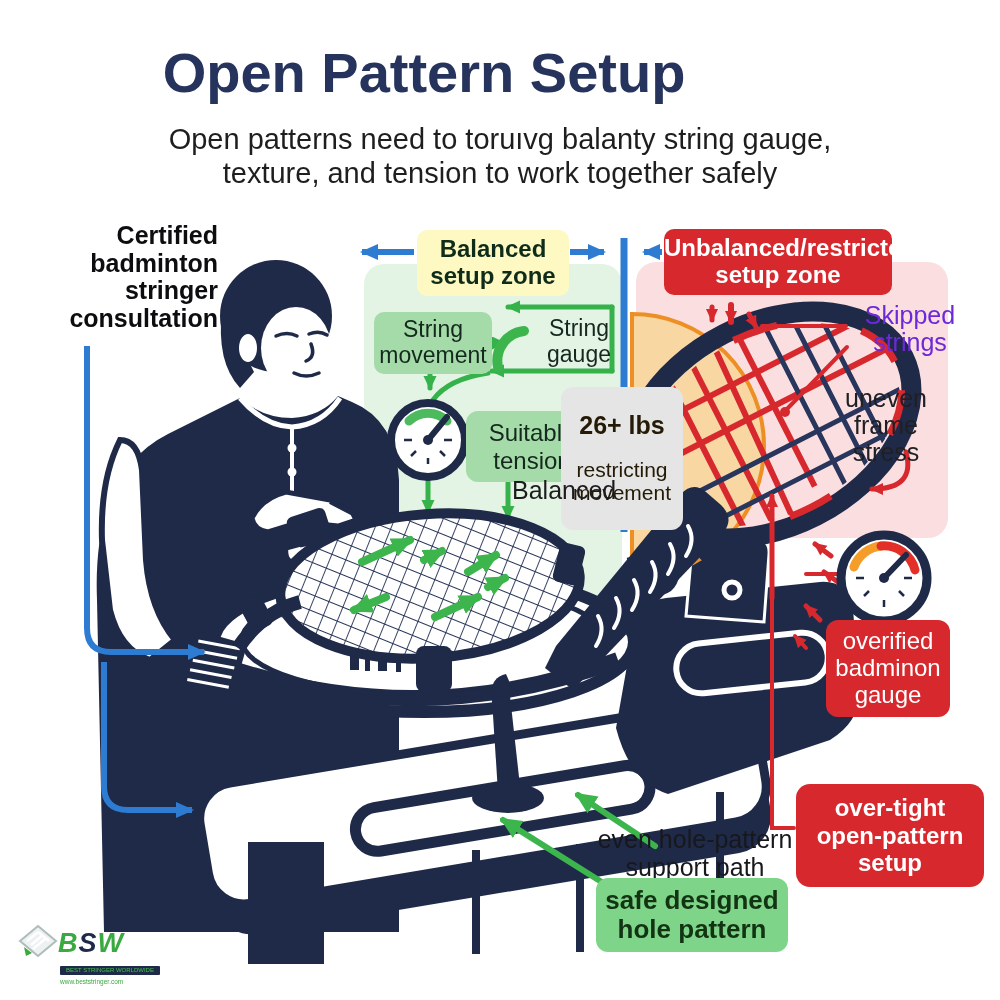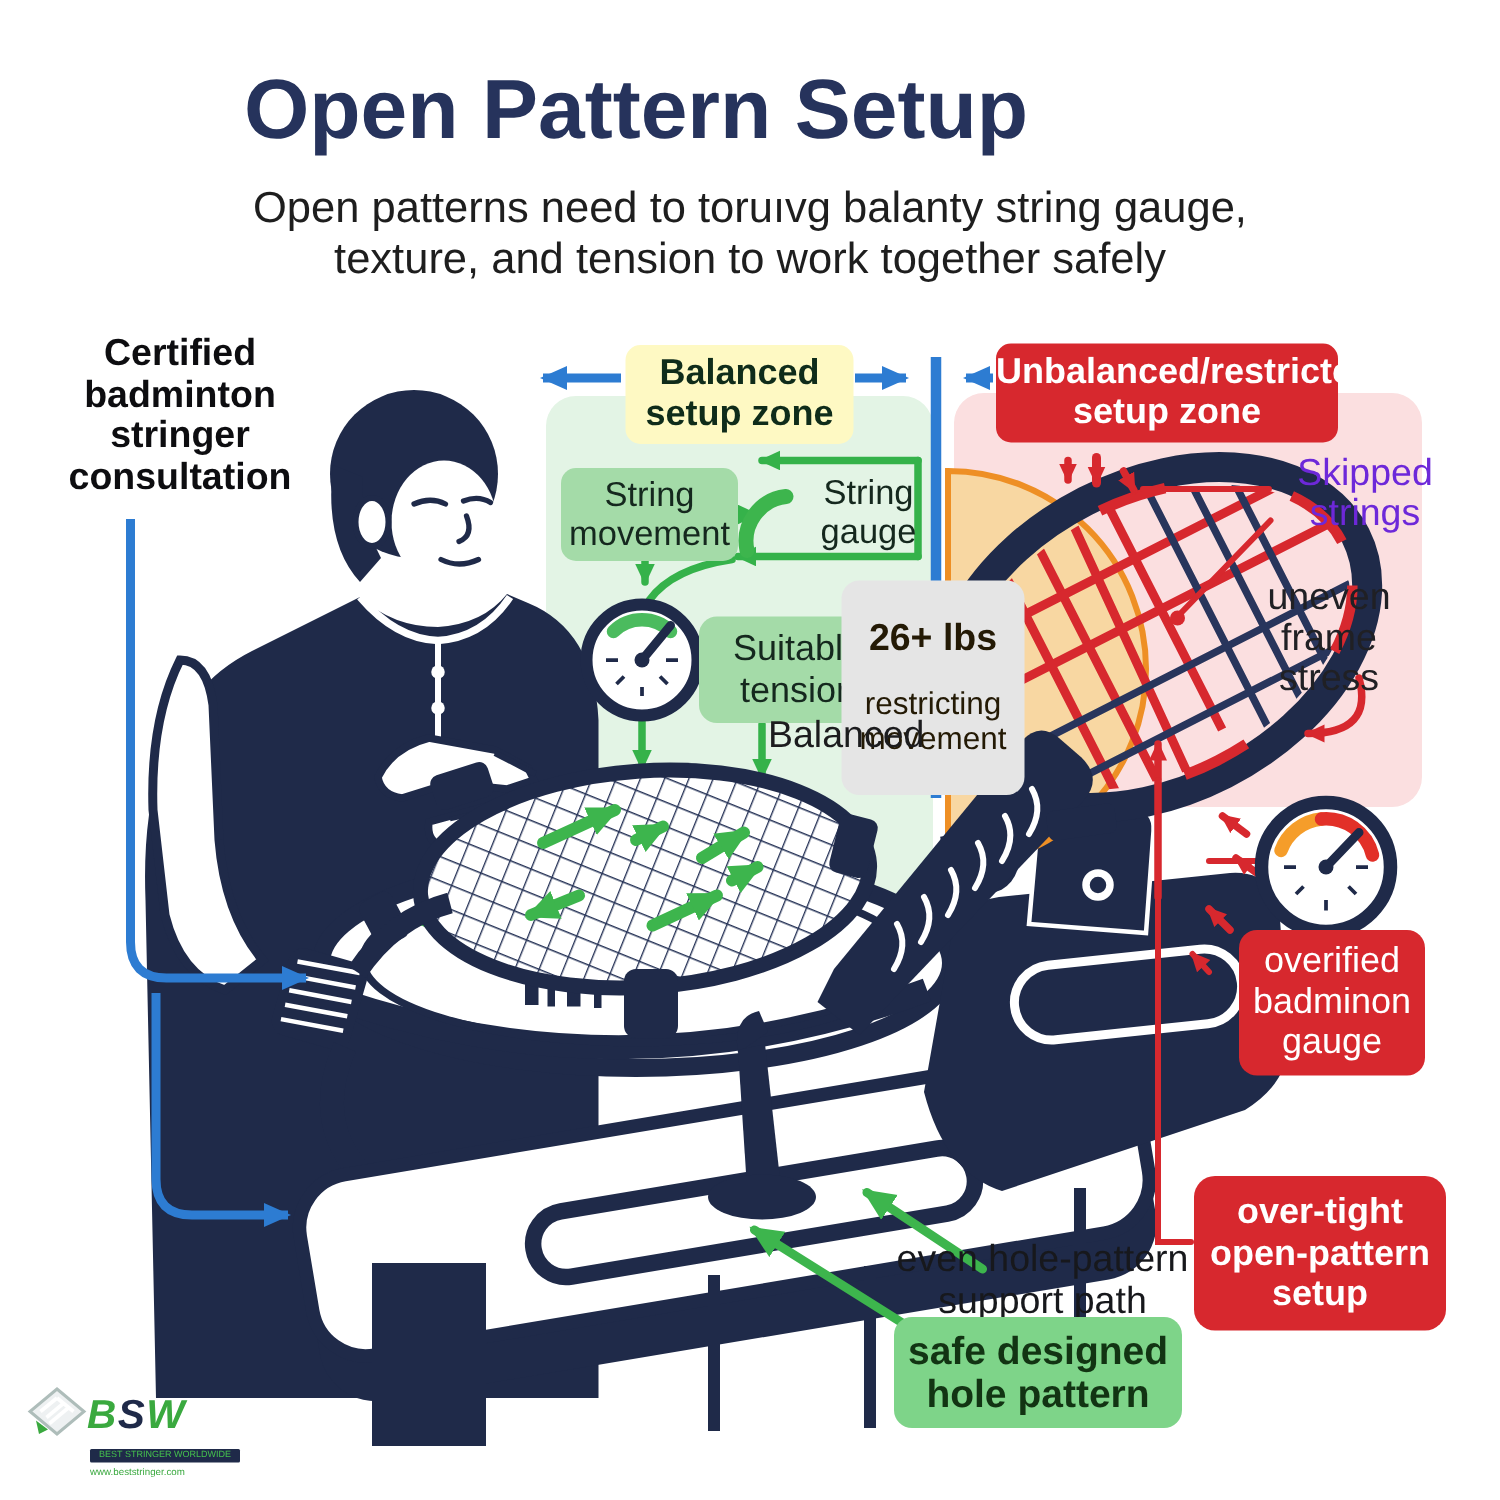--- a/index.html
+++ b/index.html
@@ -5,41 +5,41 @@
   html,body{margin:0;padding:0;background:#ffffff;}
   .canvas{position:relative;width:1000px;height:1000px;background:#fff;overflow:hidden;
           font-family:"Liberation Sans",sans-serif;}
   .abs{position:absolute;}
   .lbl{position:absolute;white-space:pre-line;text-align:center;}
   .panel{position:absolute;border-radius:20px;z-index:1;}
   #art{position:absolute;left:0;top:0;z-index:2;}
   .top3{z-index:3;}
   #title{left:0;top:40px;width:848px;font-size:56px;font-weight:bold;color:#26335c;}
   #subtitle{left:0;top:122px;width:1000px;font-size:29px;line-height:1.18;color:#1e1e1e;}
-  #left-note{left:22px;top:222px;width:196px;font-size:25px;font-weight:bold;line-height:1.1;color:#0d0d10;}
+  #left-note{left:22px;top:222px;width:196px;font-size:25px;font-weight:bold;line-height:1.1;color:#0d0d10;text-align:right;}
   #panel-green{left:364px;top:264px;width:258px;height:356px;background:#e3f4e5;}
   #panel-pink{left:636px;top:262px;width:312px;height:276px;background:#fbdfe0;}
   #box-balanced{left:417px;top:230px;width:152px;padding:6px 0;background:#fef9c3;border-radius:10px;
     font-size:24px;font-weight:bold;line-height:1.12;color:#0f2c1a;}
   #box-unbalanced{left:664px;top:229px;width:228px;padding:6px 0;background:#d7282e;border-radius:10px;
     font-size:24px;font-weight:bold;line-height:1.12;color:#ffffff;}
   #box-string-movement{left:374px;top:312px;width:118px;padding:5px 0;background:#a4dba8;border-radius:10px;
     font-size:23px;line-height:1.12;color:#15281e;}
   #lbl-string-gauge{left:534px;top:316px;width:90px;font-size:23px;line-height:1.12;color:#15281e;}
   #box-suitable{left:466px;top:411px;width:132px;padding:8px 0;background:#a4dba8;border-radius:12px;
     font-size:24px;line-height:1.15;color:#15281e;}
   #box-restrict{left:561px;top:387px;width:122px;padding:7px 0;background:#e5e5e5;border-radius:12px;color:#241a05;}
   #box-restrict .t1{font-size:25px;font-weight:bold;line-height:1.1;white-space:pre-line;}
   #box-restrict .t2{font-size:21px;line-height:1.12;white-space:pre-line;}
   #lbl-texture{left:512px;top:476px;width:104px;font-size:25px;color:#1c1c1e;}
   #lbl-skipped{left:855px;top:302px;width:110px;font-size:25px;line-height:1.08;color:#6d28d9;}
   #lbl-uneven{left:832px;top:385px;width:108px;font-size:25px;line-height:1.08;color:#202024;}
   #box-overified{left:826px;top:620px;width:124px;padding:8px 0;background:#d7282e;border-radius:12px;
     font-size:24px;line-height:1.12;color:#ffffff;}
-  #box-overtight{left:796px;top:784px;width:168px;padding:10px 0;background:#d7282e;border-radius:14px;
+  #box-overtight{left:796px;top:784px;width:188px;padding:10px 0;background:#d7282e;border-radius:14px;
     font-size:24px;font-weight:bold;line-height:1.15;color:#ffffff;}
   #lbl-evenhole{left:560px;top:826px;width:270px;font-size:25px;line-height:1.1;color:#17181c;}
   #box-safehole{left:596px;top:878px;width:192px;padding:8px 0;background:#7ed489;border-radius:12px;
     font-size:26px;font-weight:bold;line-height:1.12;color:#123413;}
   #logo{left:18px;top:924px;width:160px;z-index:3;}
   #logo .row{display:flex;align-items:flex-start;}
   #logo .bsw{font-size:27px;font-weight:bold;font-style:italic;line-height:1;margin-top:6px;letter-spacing:1px;}
   #logo .b,#logo .w{color:#3aa93f;} #logo .s{color:#1f2a49;}
   #logo .bar{margin-left:42px;width:100px;background:#1f2a49;color:#45c24d;font-size:6px;
     text-align:center;line-height:9px;border-radius:1px;}

